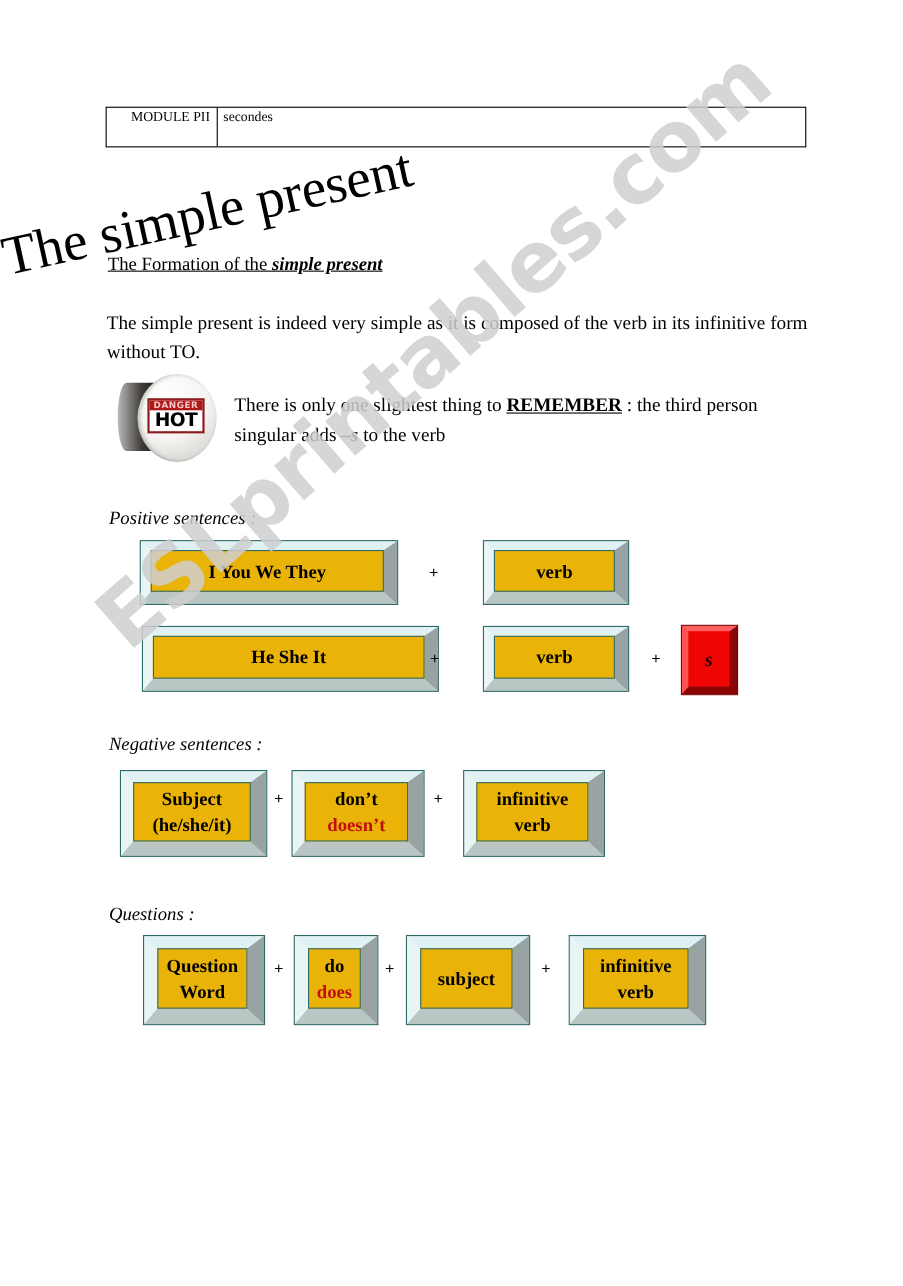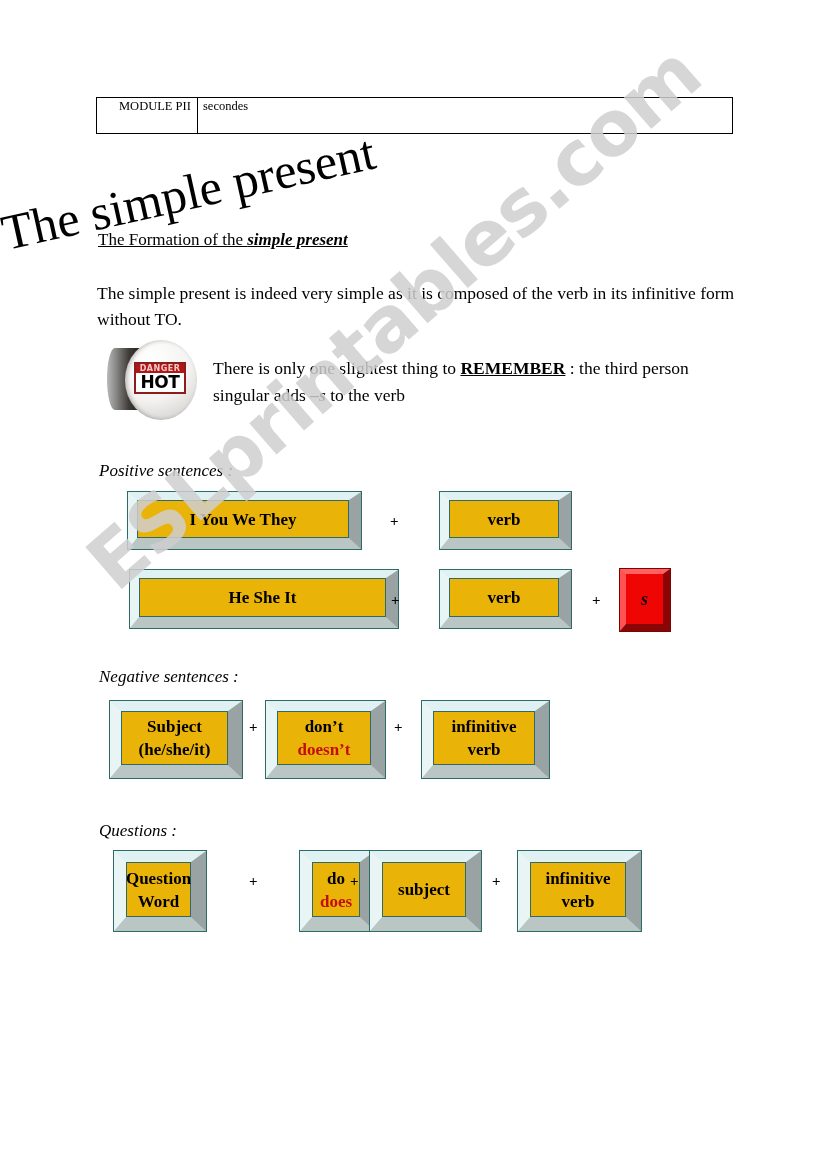--- a/index.html
+++ b/index.html
@@ -336,28 +336,28 @@
         <span class="red">doesn’t</span>
       </div>
     </div>
     <div class="plus" style="left: 394px; top: 719px;">+</div>
     <div class="bevel-box" style="left: 422px; top: 701px; width: 127px; height: 77px; border-width: 10px 14px 13px 11px;">
       <div class="inner">
         <span>infinitive</span>
         <span>verb</span>
       </div>
     </div>
-    <div class="bevel-box" style="left: 114px; top: 851px; width: 92px; height: 80px; border-width: 11px 15px 14px 12px;">
+    <div class="bevel-box" style="left: 131px; top: 851px; width: 109px; height: 80px; border-width: 11px 15px 14px 12px;">
       <div class="inner">
         <span>Question</span>
         <span>Word</span>
       </div>
     </div>
     <div class="plus" style="left: 249px; top: 873px;">+</div>
-    <div class="bevel-box" style="left: 268px; top: 851px; width: 75px; height: 80px; border-width: 11px 15px 14px 12px; margin-left: 32px;">
+    <div class="bevel-box" style="left: 268px; top: 851px; width: 75px; height: 80px; border-width: 11px 15px 14px 12px;">
       <div class="inner">
         <span>do</span>
         <span class="red">does</span>
       </div>
     </div>
     <div class="plus" style="left: 350px; top: 873px;">+</div>
     <div class="bevel-box" style="left: 370px; top: 851px; width: 111px; height: 80px; border-width: 11px 15px 14px 12px;">
       <div class="inner">
         <span>subject</span>
       </div>

